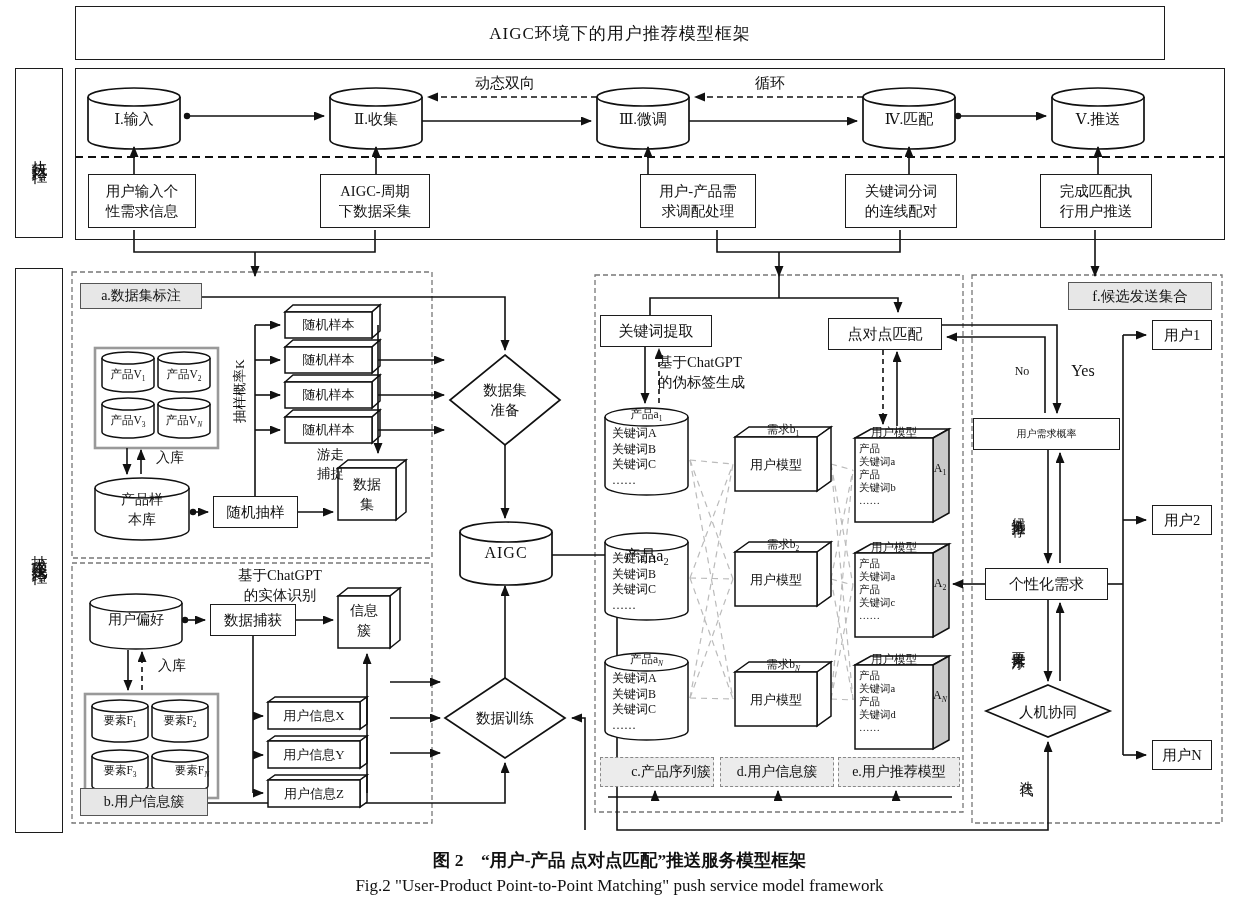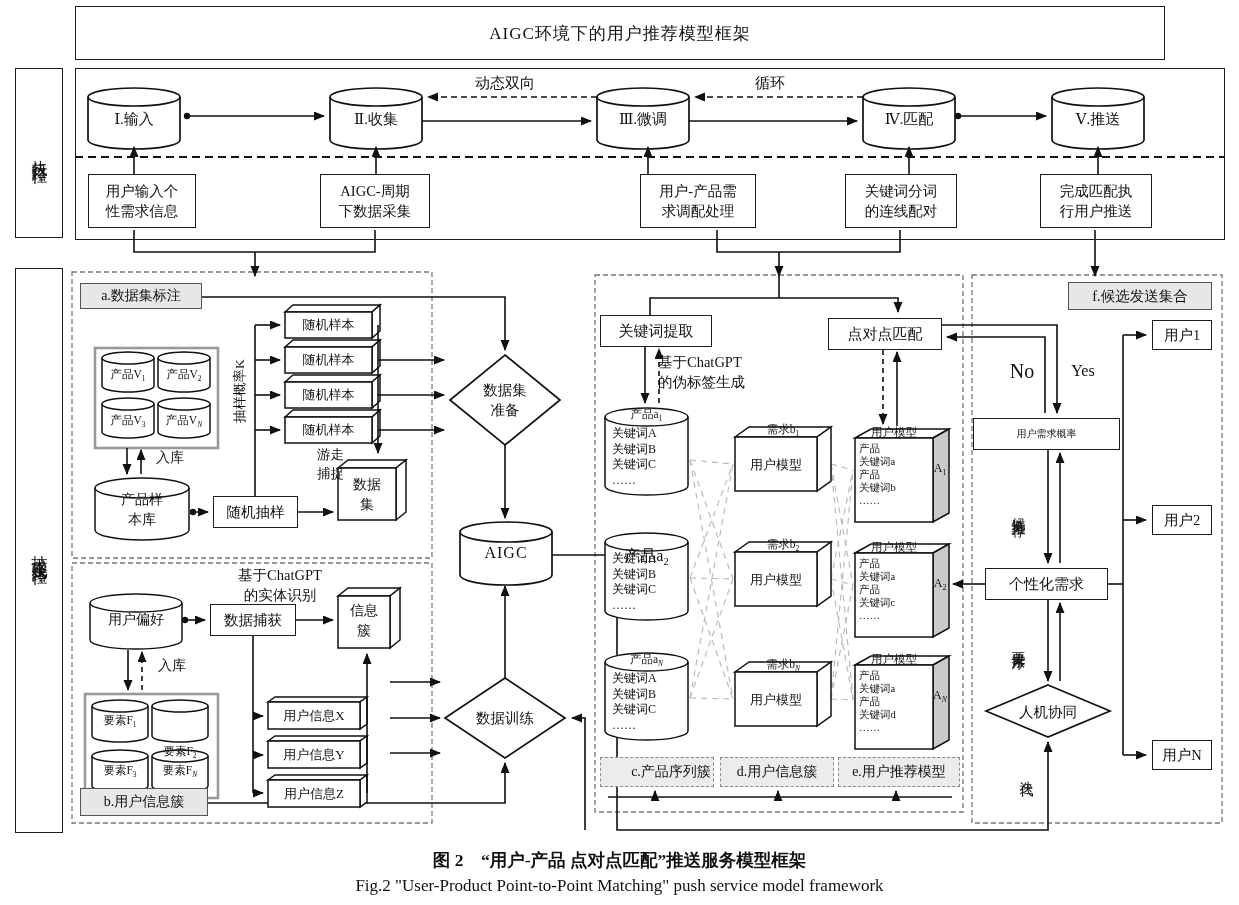--- a/index.html
+++ b/index.html
@@ -338,27 +338,27 @@
 
 <div class="abs nob twoline" style="left:338px;top:602px;width:52px;height:38px;font-size:14px;">
   <span><span>信息</span><br><span>簇</span></span>
 </div>
 
 <div class="abs nob" style="left:148px;top:656px;width:48px;height:20px;font-size:14px;">入库</div>
 
 <div class="abs nob" style="left:92px;top:713px;width:56px;height:16px;font-size:11.5px;">
   <span><span>要素F</span><sub>1</sub></span>
 </div>
-<div class="abs nob" style="left:152px;top:713px;width:56px;height:16px;font-size:11.5px;margin-top:31px;">
+<div class="abs nob" style="left:152px;top:713px;width:56px;height:16px;font-size:11.5px;">
   <span><span>要素F</span><sub>2</sub></span>
 </div>
 <div class="abs nob" style="left:92px;top:763px;width:56px;height:16px;font-size:11.5px;">
   <span><span>要素F</span><sub>3</sub></span>
 </div>
-<div class="abs nob" style="left:152px;top:763px;width:56px;height:16px;font-size:11.5px;">
+<div class="abs nob" style="left:164px;top:763px;width:56px;height:16px;font-size:11.5px;">
   <span><span>要素F</span><sub class="it">N</sub></span>
 </div>
 
 <div class="abs nob" style="left:268px;top:706px;width:92px;height:20px;font-size:13px;">用户信息X</div>
 <div class="abs nob" style="left:268px;top:745px;width:92px;height:20px;font-size:13px;">用户信息Y</div>
 <div class="abs nob" style="left:268px;top:784px;width:92px;height:20px;font-size:13px;">用户信息Z</div>
 
 <div class="abs gray" style="left:80px;top:788px;width:128px;height:28px;font-size:14px;">b.用户信息簇</div>
 
 <div class="abs nob twoline" style="left:465px;top:378px;width:80px;height:44px;font-size:14.5px;">
@@ -448,21 +448,21 @@
 <div class="abs nob" style="left:929px;top:689px;width:22px;height:14px;font-size:12px;">
   <span><span>A</span><sub class="it">N</sub></span>
 </div>
 
 <div class="abs dashlbl" style="left:600px;top:757px;width:114px;height:30px;font-size:14px;padding-left:28px;">c.产品序列簇</div>
 <div class="abs dashlbl" style="left:720px;top:757px;width:114px;height:30px;font-size:14px;">d.用户信息簇</div>
 <div class="abs dashlbl" style="left:838px;top:757px;width:122px;height:30px;font-size:14px;">e.用户推荐模型</div>
 
 <div class="abs gray" style="left:1068px;top:282px;width:144px;height:28px;font-size:14.5px;">f.候选发送集合</div>
 
-<div class="abs nob" style="left:1002px;top:360px;width:40px;height:22px;font-size:20px;">No</div>
+<div class="abs nob" style="left:1002px;top:360px;width:40px;height:22px;font-size:12px;">No</div>
 <div class="abs nob" style="left:1060px;top:360px;width:46px;height:22px;font-size:16px;">Yes</div>
 
 <div class="abs box" style="left:973px;top:418px;width:147px;height:32px;font-size:10px;">用户需求概率</div>
 
 <div class="abs nob vtext" style="left:1006px;top:458px;width:24px;height:104px;font-size:14px;letter-spacing:2px;">候选推荐</div>
 
 <div class="abs box" style="left:985px;top:568px;width:123px;height:32px;font-size:15px;">个性化需求</div>
 
 <div class="abs nob vtext" style="left:1006px;top:602px;width:24px;height:82px;font-size:14px;letter-spacing:1px;">要素排序</div>
 

